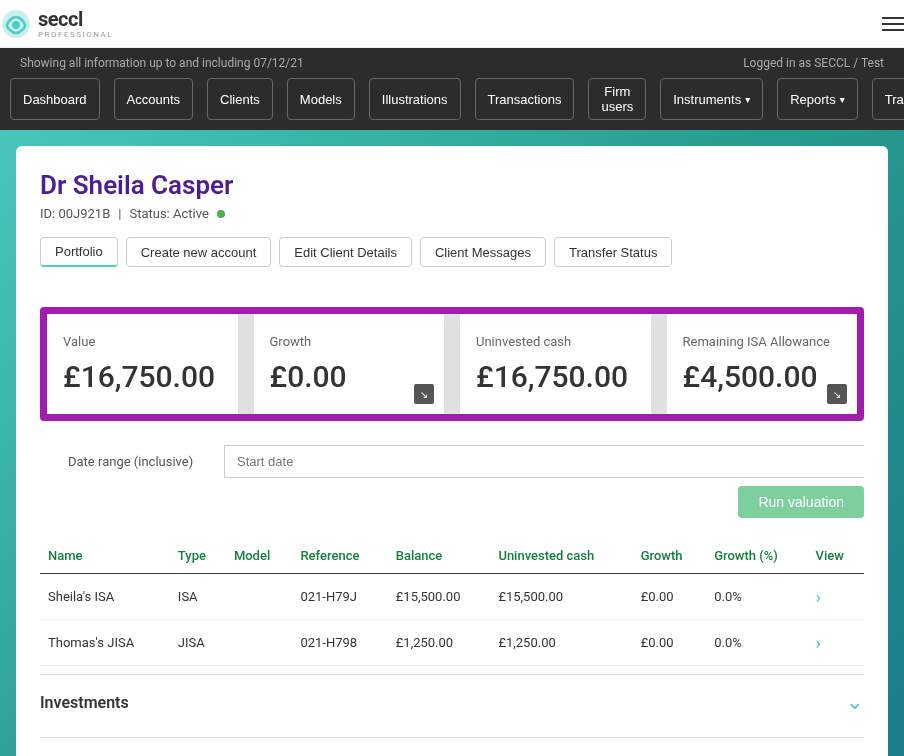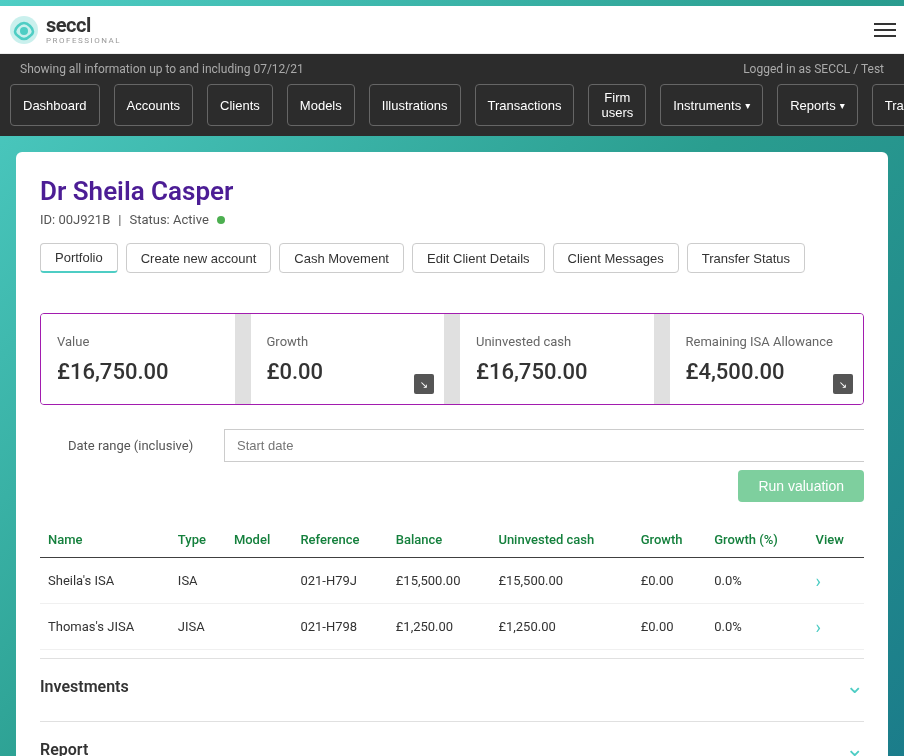--- a/index.html
+++ b/index.html
@@ -7,24 +7,23 @@
       font-family: -apple-system, BlinkMacSystemFont, 'Segoe UI', Roboto, sans-serif;
       background: linear-gradient(135deg, #4ecdc4 0%, #2a9d8f 50%, #1a7a8a 100%);
       min-height: 756px;
       width: 904px;
     }
     .top-bar {
       background: #fff;
       display: flex;
       align-items: center;
       justify-content: space-between;
-      padding: 0 8px;
+      padding: 0 0;
       height: 48px;
       border-bottom: 1px solid #eee;
-      margin-top: 6px;
     }
     .logo {
       display: flex;
       align-items: center;
       gap: 6px;
     }
     .logo-icon {
       width: 32px;
       height: 32px;
     }
@@ -112,38 +111,38 @@
     }
     .action-btn.active {
       border-bottom: 2px solid #4ecdc4;
       color: #333;
     }
     .stats-row {
       display: grid;
       grid-template-columns: repeat(4, 1fr);
       gap: 16px;
       background: #e0e0e0;
-      border: 1px solid #a21caf;
+      border: 7px solid #a21caf;
       border-radius: 4px;
       overflow: hidden;
       margin-bottom: 24px;
       margin-top: 40px;
     }
     .stat-card {
       background: #fff;
       padding: 20px 16px;
       position: relative;
     }
     .stat-label {
       font-size: 13px;
       color: #666;
       margin-bottom: 10px;
     }
     .stat-value {
-      font-size: 22px;
+      font-size: 30px;
       font-weight: 500;
       color: #333;
     }
     .stat-icon {
       position: absolute;
       bottom: 10px;
       right: 10px;
       width: 20px;
       height: 20px;
       background: #555;
@@ -282,21 +281,20 @@
   <div class="client-meta">
     <span>ID: 00J921B</span>
     <span>|</span>
     <span>Status: Active</span>
     <span class="status-dot"></span>
   </div>
 
   <div class="action-buttons">
     <button class="action-btn active">Portfolio</button>
     <button class="action-btn">Create new account</button>
-    <button class="action-btn">Cash Movement</button>
     <button class="action-btn">Edit Client Details</button>
     <button class="action-btn">Client Messages</button>
     <button class="action-btn">Transfer Status</button>
   </div>
 
   <div class="stats-row">
     <div class="stat-card">
       <div class="stat-label">Value</div>
       <div class="stat-value">£16,750.00</div>
     </div>

